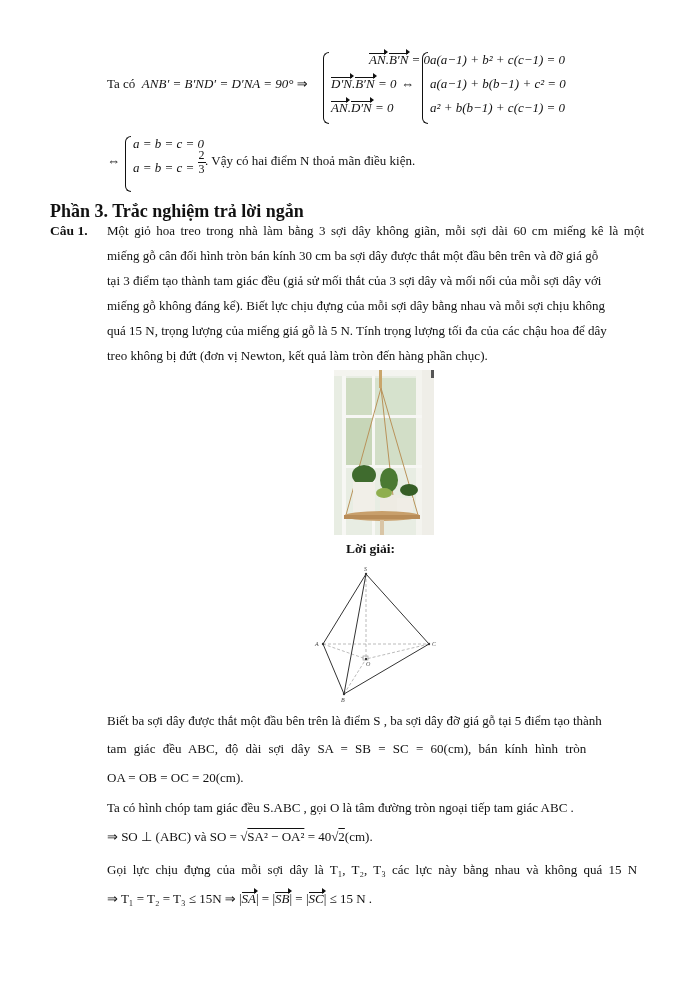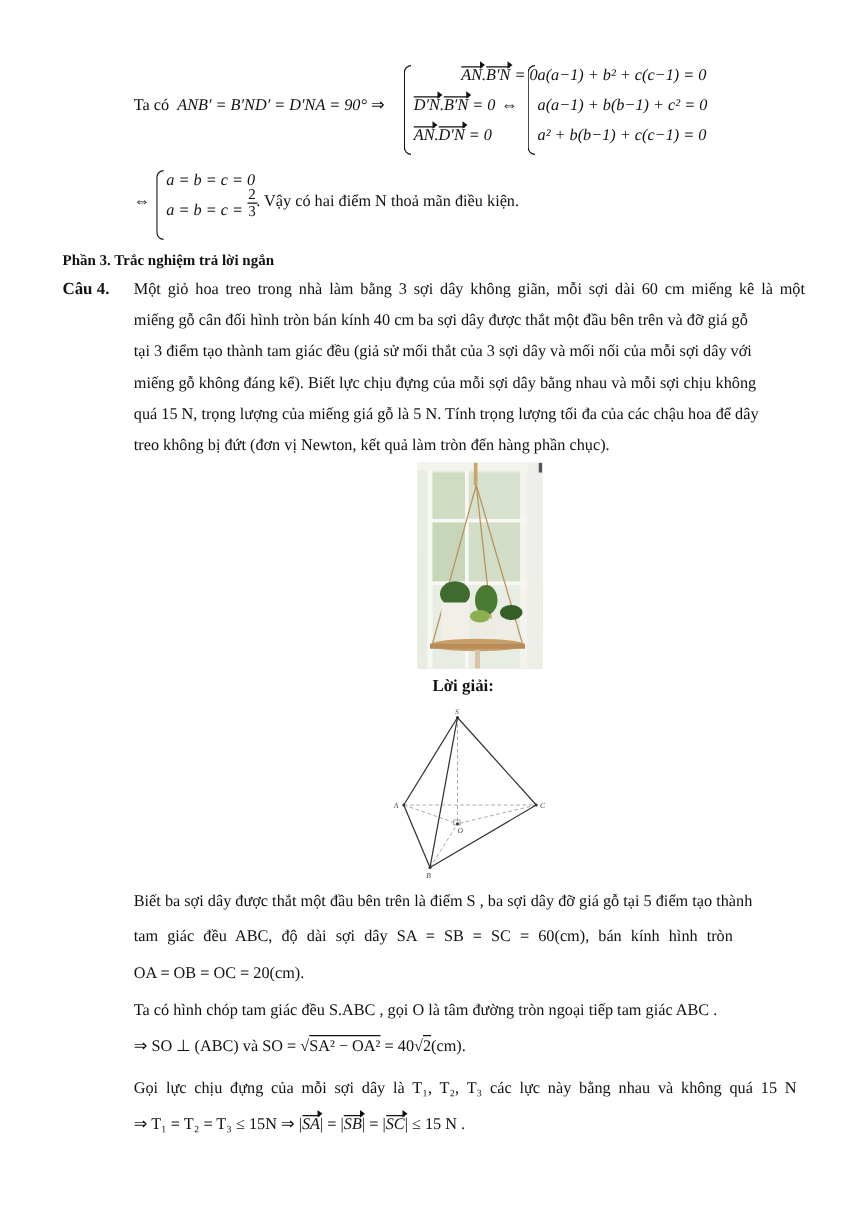--- a/index.html
+++ b/index.html
@@ -52,26 +52,26 @@
 <div class="sys-line it" style="left:133px; top:136px;">a = b = c = 0</div>
 <div class="sys-line" style="left:133px; top:160px;">
   <span class="it">a = b = c = </span>
   <span class="frac" style="margin-top:-14px;">
     <span class="num">2</span>
     <span>3</span>
   </span>
 </div>
 <div class="abs" style="left:205px; top:153px;">. Vậy có hai điểm N thoả mãn điều kiện.</div>
 
-<div class="abs bold" style="left:50px; top:201px; font-size:12px;">Phần 3. Trắc nghiệm trả lời ngắn</div>
+<div class="abs bold" style="left:50px; top:201px; font-size:18px;">Phần 3. Trắc nghiệm trả lời ngắn</div>
 
-<div class="abs bold" style="left:50px; top:223px; font-size:13.5px;">Câu 4.</div>
+<div class="abs bold" style="left:50px; top:223px; font-size:13.5px;">Câu 1.</div>
 <div>
   <div class="abs" style="left:107px; top:223px; width:537px; text-align-last:justify;">Một giỏ hoa treo trong nhà làm bằng 3 sợi dây không giãn, mỗi sợi dài 60 cm miếng kê là một</div>
-  <div class="abs" style="left:107px; top:248px;">miếng gỗ cân đối hình tròn bán kính 40 cm ba sợi dây được thắt một đầu bên trên và đỡ giá gỗ</div>
+  <div class="abs" style="left:107px; top:248px;">miếng gỗ cân đối hình tròn bán kính 30 cm ba sợi dây được thắt một đầu bên trên và đỡ giá gỗ</div>
   <div class="abs" style="left:107px; top:273px;">tại 3 điểm tạo thành tam giác đều (giả sử mối thắt của 3 sợi dây và mối nối của mỗi sợi dây với</div>
   <div class="abs" style="left:107px; top:298px;">miếng gỗ không đáng kể). Biết lực chịu đựng của mỗi sợi dây bằng nhau và mỗi sợi chịu không</div>
   <div class="abs" style="left:107px; top:323px;">quá 15 N, trọng lượng của miếng giá gỗ là 5 N. Tính trọng lượng tối đa của các chậu hoa để dây</div>
   <div class="abs" style="left:107px; top:348px;">treo không bị đứt (đơn vị Newton, kết quả làm tròn đến hàng phần chục).</div>
 </div>
 
 <div class="photo">
   <svg width="100" height="165" viewBox="0 0 100 165">
     <rect x="0" y="0" width="100" height="165" fill="#e8ede3"></rect>
     <rect x="0" y="0" width="90" height="6" fill="#f4f4ef"></rect>

